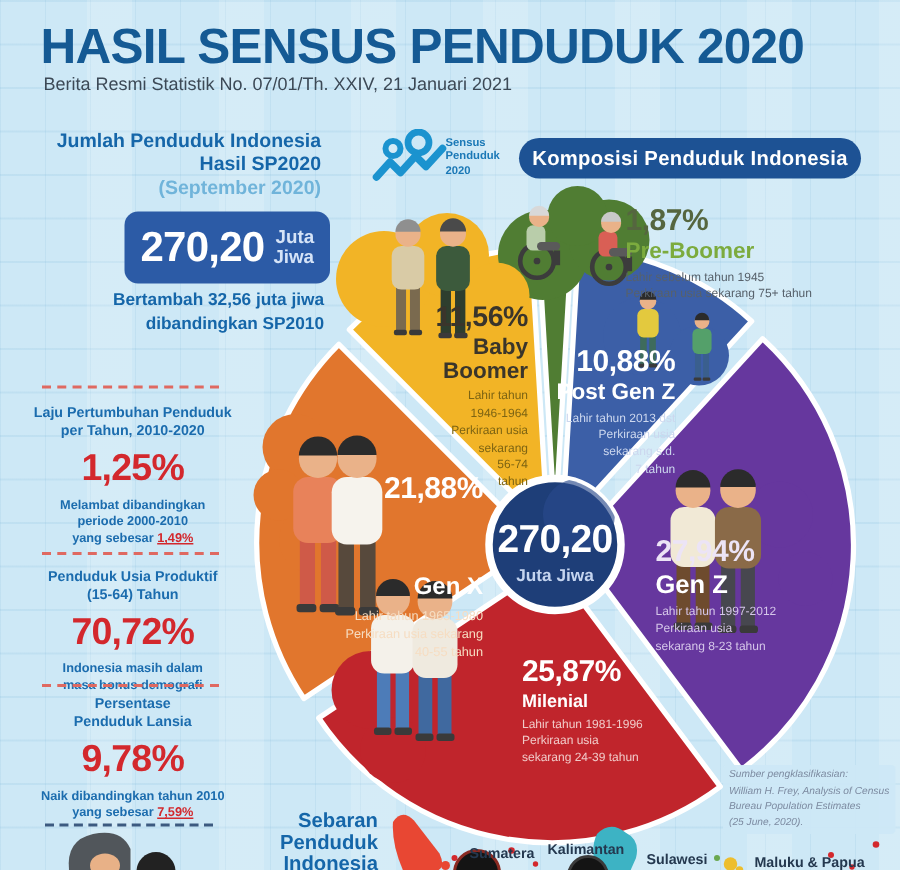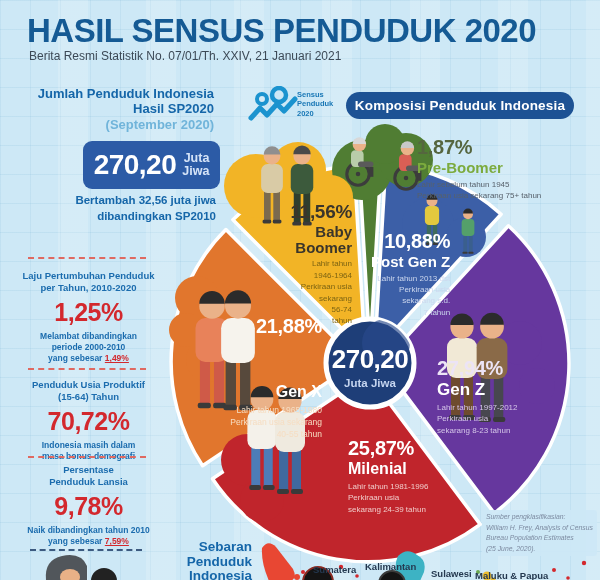--- a/index.html
+++ b/index.html
@@ -46,21 +46,21 @@
 
   .labels-layer{left:0; top:0; width:600px; height:580px; pointer-events:none;}
   .slice-label{position:absolute; line-height:1.05;}
   .slice-pct{letter-spacing:-0.3px;}
   .slice-title{font-weight:800; margin-top:2px;}
   .slice-desc{margin-top:3px; font-weight:500;}
 
   .sebaran{right:348px; top:540px; text-align:right; font-size:13.5px; font-weight:800; color:#1566a9; line-height:1.08;}
 
   .region{font-size:9.5px; font-weight:700; color:#24384f; white-space:nowrap;}
-  .r0{left:297px; top:564px;margin-left:16px;} .r1{left:365px; top:561px;} .r2{left:431px; top:568px;} .r3{left:475px; top:570px;}
+  .r0{left:297px; top:564px;margin-left:16px;} .r1{left:365px; top:561px;} .r2{left:431px; top:568px;} .r3{left:503px; top:570px;}
 
   .source{left:482px; top:510px; font-size:6.8px; font-style:italic; color:#7c8aa0; line-height:1.55;
     background:rgba(205,232,246,0.9); padding:2px 4px; border-radius:3px;}
 
   svg.deco{position:absolute; left:0; top:0;}
 </style>
 </head>
 <body>
 
 <div class="stage">
@@ -333,21 +333,21 @@
         <div class="slice-pct" style="font-size: 20px; color: rgb(236, 228, 246); font-weight: 600;">27,94%</div>
         <div class="slice-title" style="font-size: 17px; color: rgb(255, 255, 255);">Gen Z</div>
         <div class="slice-desc" style="font-size: 8px; color: rgb(213, 198, 233); line-height: 1.42;">
           <div>Lahir tahun 1997-2012</div>
           <div>Perkiraan usia</div>
           <div>sekarang 8-23 tahun</div>
         </div>
       </div>
       <div class="slice-label" style="top: 438px; left: 348px; text-align: left;">
         <div class="slice-pct" style="font-size: 20px; color: rgb(255, 255, 255); font-weight: 600;">25,87%</div>
-        <div class="slice-title" style="font-size: 16px; color: rgb(255, 255, 255);">Milenial</div>
+        <div class="slice-title" style="font-size: 12px; color: rgb(255, 255, 255);">Milenial</div>
         <div class="slice-desc" style="font-size: 8px; color: rgb(240, 202, 200); line-height: 1.42;">
           <div>Lahir tahun 1981-1996</div>
           <div>Perkiraan usia</div>
           <div>sekarang 24-39 tahun</div>
         </div>
       </div>
       <div class="slice-label" style="top: 316px; right: 278px; text-align: right;">
         <div class="slice-pct" style="font-size: 20px; color: rgb(255, 255, 255); font-weight: 600;">21,88%</div>
         <div class="slice-title" style="font-size: 16px; color: rgb(255, 255, 255); margin-top: 47px;">Gen X</div>
         <div class="slice-desc" style="font-size: 8.5px; color: rgb(246, 221, 194); line-height: 1.42;">

